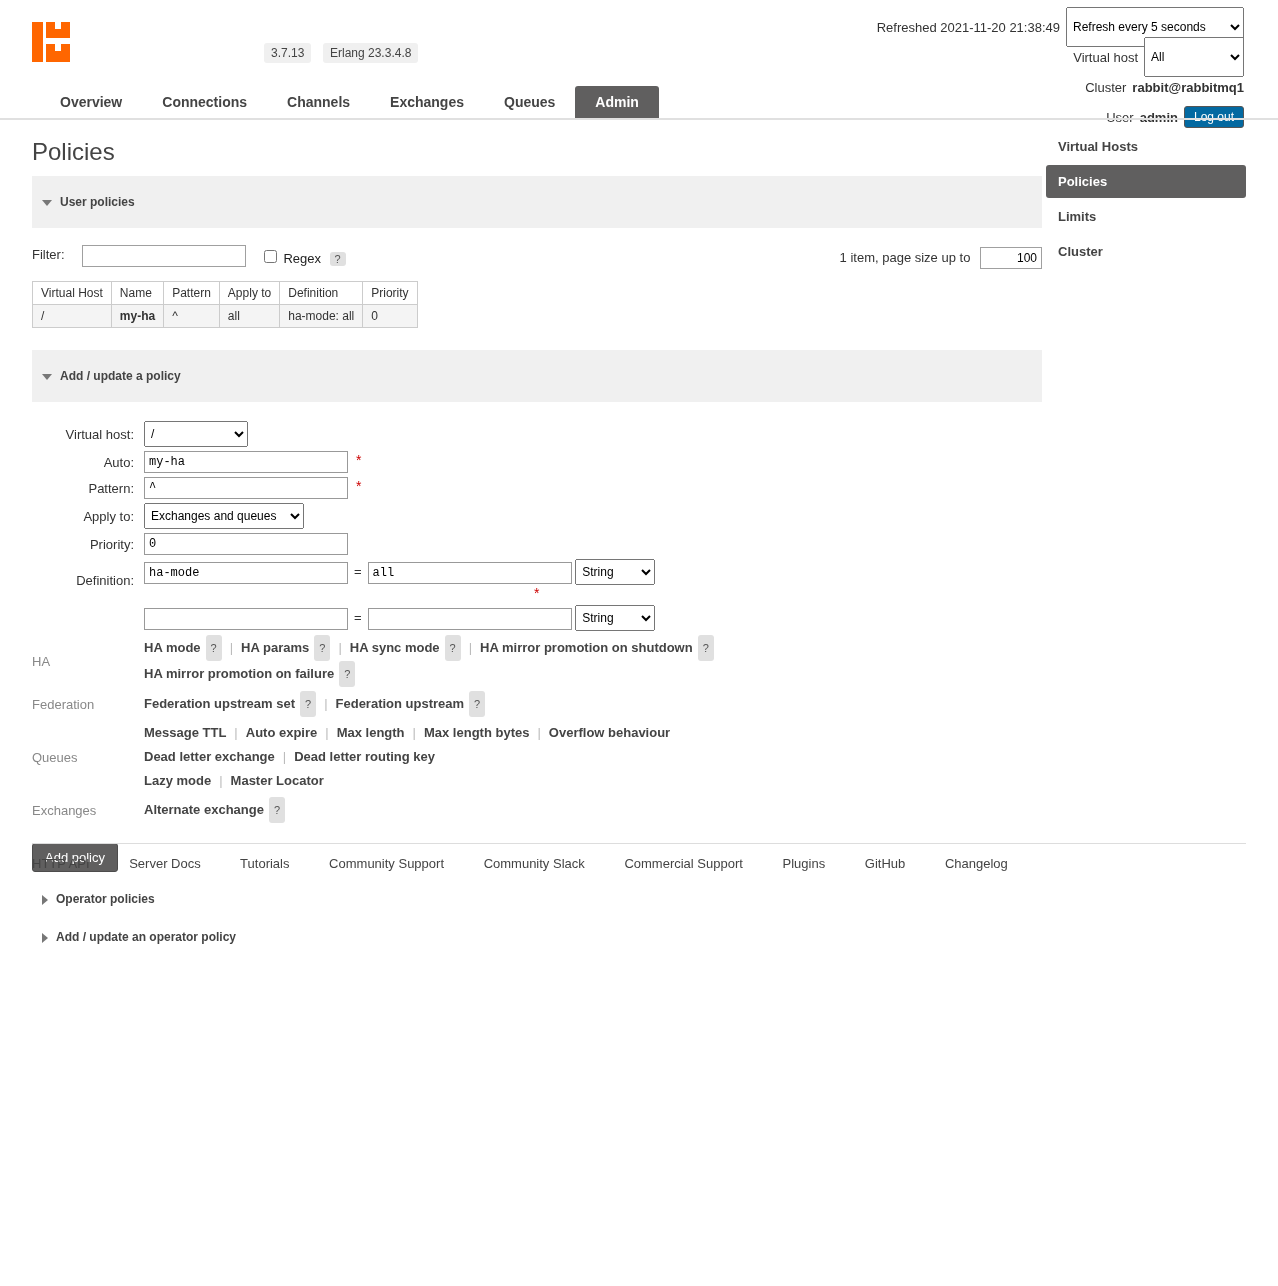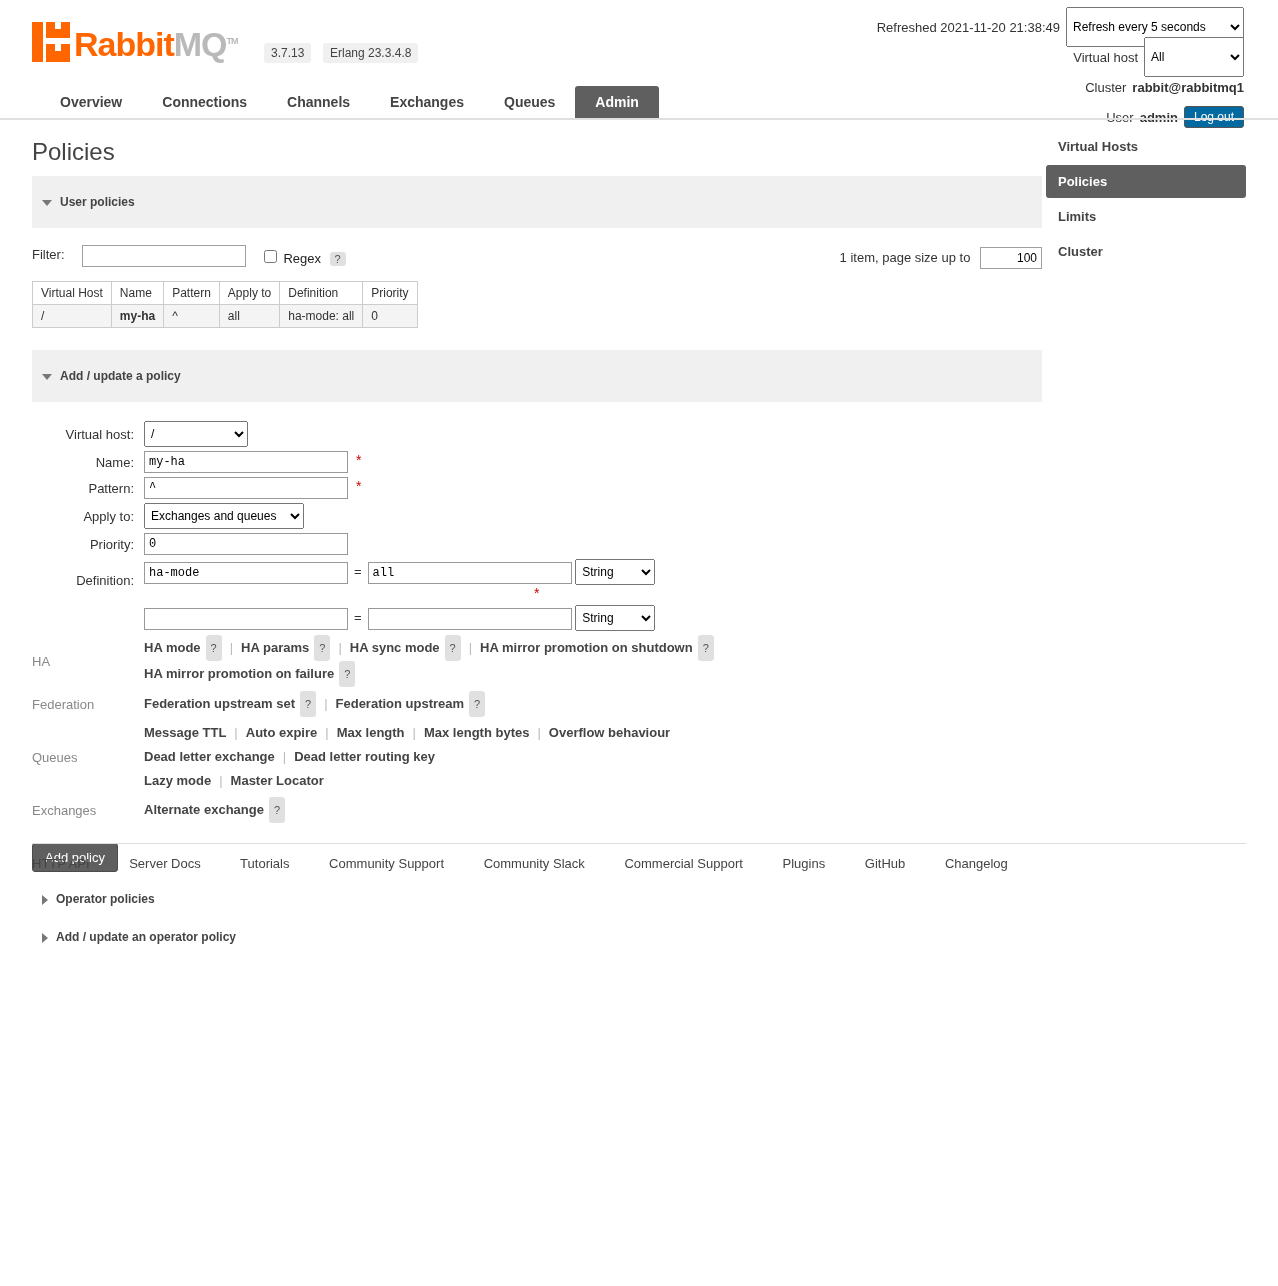--- a/index.html
+++ b/index.html
@@ -378,21 +378,20 @@
 
   <div class="header">
     <div class="logo">
       <div class="logo-mark">
         <div class="bar b1"></div>
         <div class="bar b2"></div>
         <div class="bar b3"></div>
         <div class="notch"></div>
         <div class="notch2"></div>
       </div>
-      <div class="logo-text"><span class="rabbit">Rabbit</span><span class="mq">MQ</span><span class="logo-tm">TM</span></div>
     </div>
 
     <div class="version-badges">
       <span class="badge">3.7.13</span>
       <span class="badge">Erlang 23.3.4.8</span>
     </div>
 
     <div class="header-right">
       <div class="row">
         <span>Refreshed 2021-11-20 21:38:49</span>
@@ -479,21 +478,21 @@
         <tbody>
             <tr>
           <td class="label">Virtual host:</td>
           <td>
             <select class="vhostsel">
               <option>/</option>
             </select>
           </td>
         </tr>
         <tr>
-          <td class="label">Name:</td>
+          <td class="label">Auto:</td>
           <td>
             <input class="text" type="text" value="my-ha" style=""><span class="req">*</span>
           </td>
         </tr>
         <tr>
           <td class="label">Pattern:</td>
           <td>
             <input class="text" type="text" value="^" style=""><span class="req">*</span>
           </td>
         </tr>

